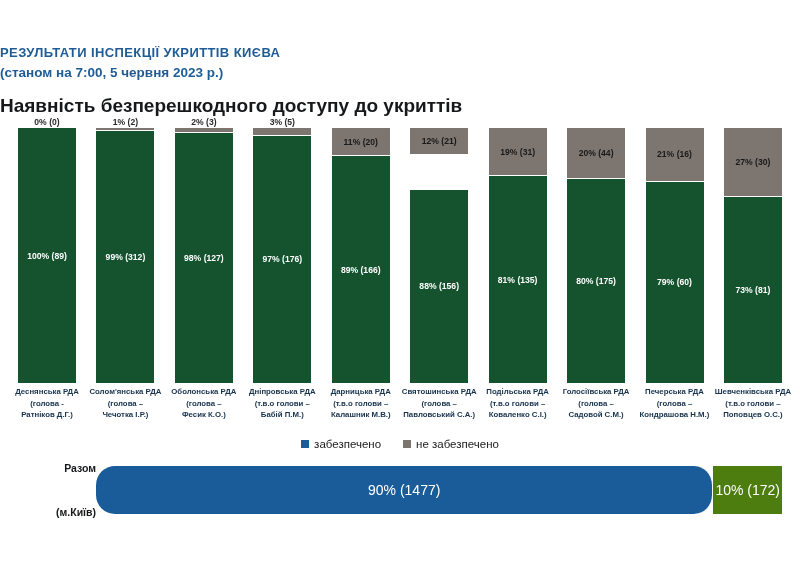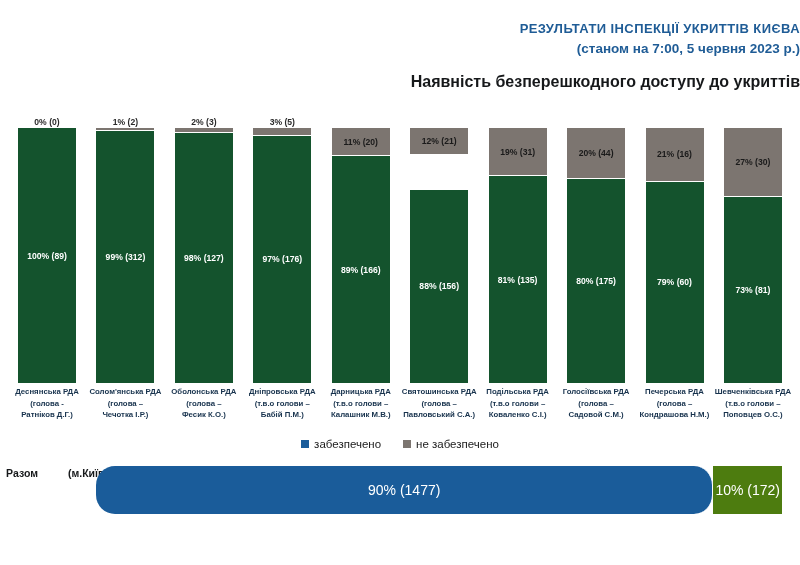--- a/index.html
+++ b/index.html
@@ -17,39 +17,39 @@
 
   .page {
     position: relative;
     width: 800px;
     height: 565px;
     box-sizing: border-box;
   }
 
   
   .title-block {
-    padding-top: 20px;
-    text-align: right;
+    padding-top: 44px;
+    text-align: left;
   }
   .title-main {
     font-size: 13px;
     font-weight: bold;
     color: #1f5c96;
     letter-spacing: 0.4px;
     line-height: 18px;
   }
   .title-sub {
     font-size: 13.5px;
     font-weight: bold;
     color: #1f5c96;
     line-height: 20px;
     margin-top: 1px;
   }
   .title-section {
-    font-size: 16px;
+    font-size: 19px;
     font-weight: bold;
     color: #16181a;
     margin-top: 13px;
     line-height: 20px;
   }
 
   
   .plot {
     position: absolute;
     left: 18px;
@@ -155,22 +155,22 @@
     left: 18px;
     top: 466px;
     width: 764px;
     height: 48px;
     display: flex;
     align-items: stretch;
   }
   .total-label {
     width: 78px;
     display: flex;
-    flex-direction: row;
-    align-items: flex-start;
+    flex-direction: column;
+    align-items: flex-end;
     justify-content: center;
     font-size: 10.5px;
     font-weight: bold;
     color: #16181a;
     line-height: 14px;
     gap: 30px;
   }
   .total-bar {
     flex: 1;
     display: flex;

